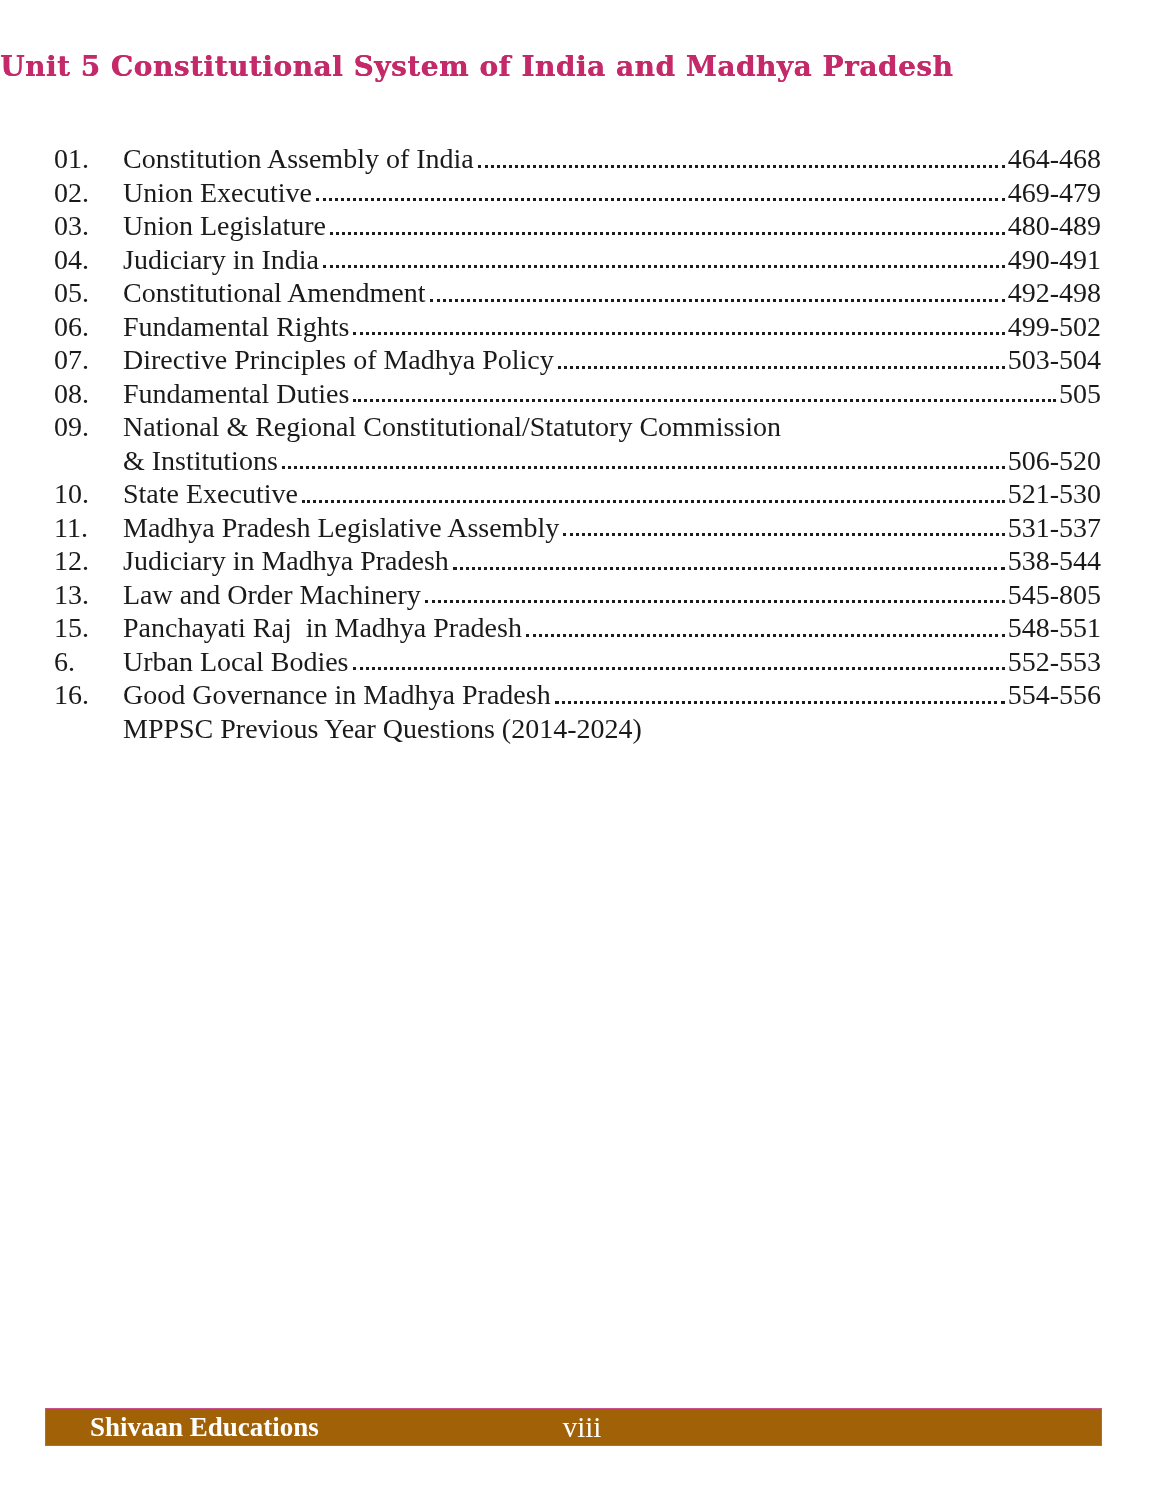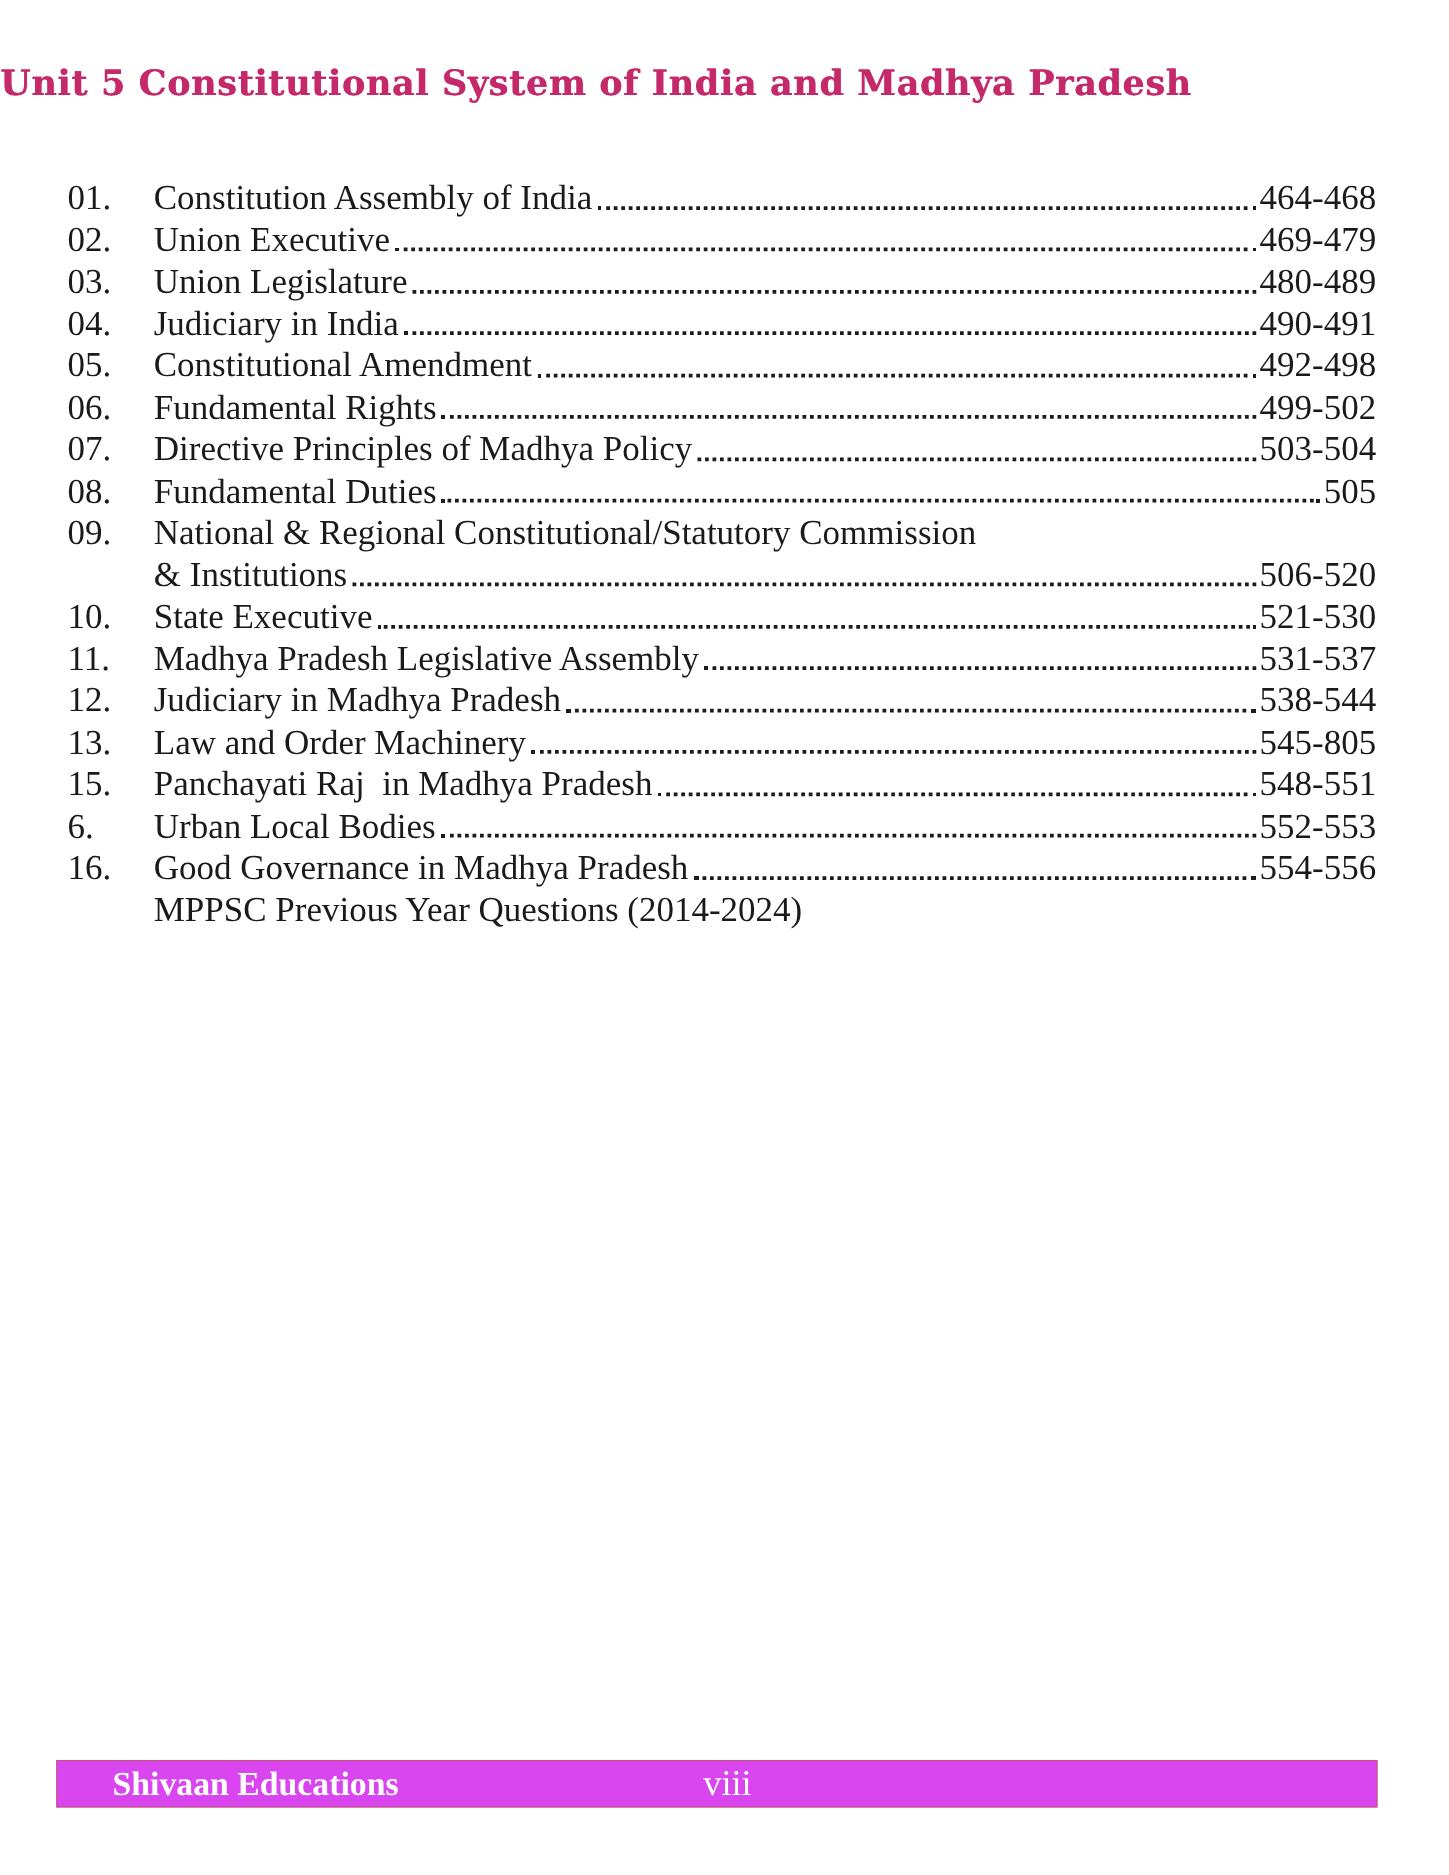--- a/index.html
+++ b/index.html
@@ -58,21 +58,21 @@
   }
   .pages { flex: none; }
 
   
   .footer-bar {
     position: absolute;
     left: 45px;
     top: 1408px;
     width: 1057px;
     height: 38px;
-    background: #d946ef;
+    background: #a16207;
     border: 1px solid #c9528d;
     box-sizing: border-box;
     display: flex;
     align-items: center;
   }
   .footer-publisher {
     position: absolute;
     left: 44px;
     top: 3px;
     color: #ffffff;

